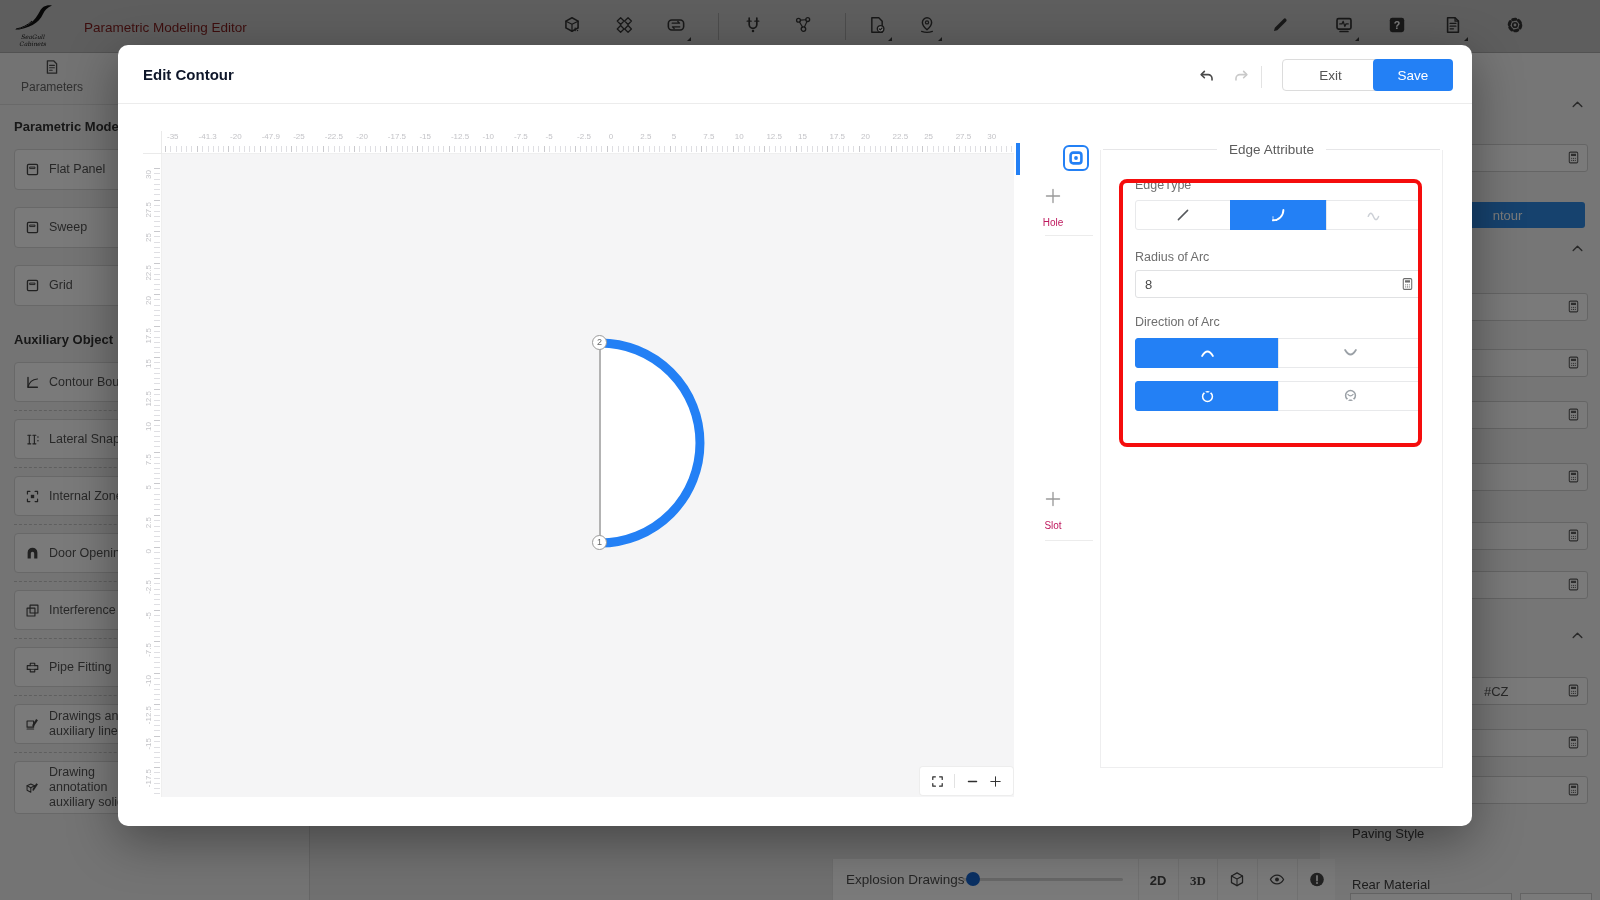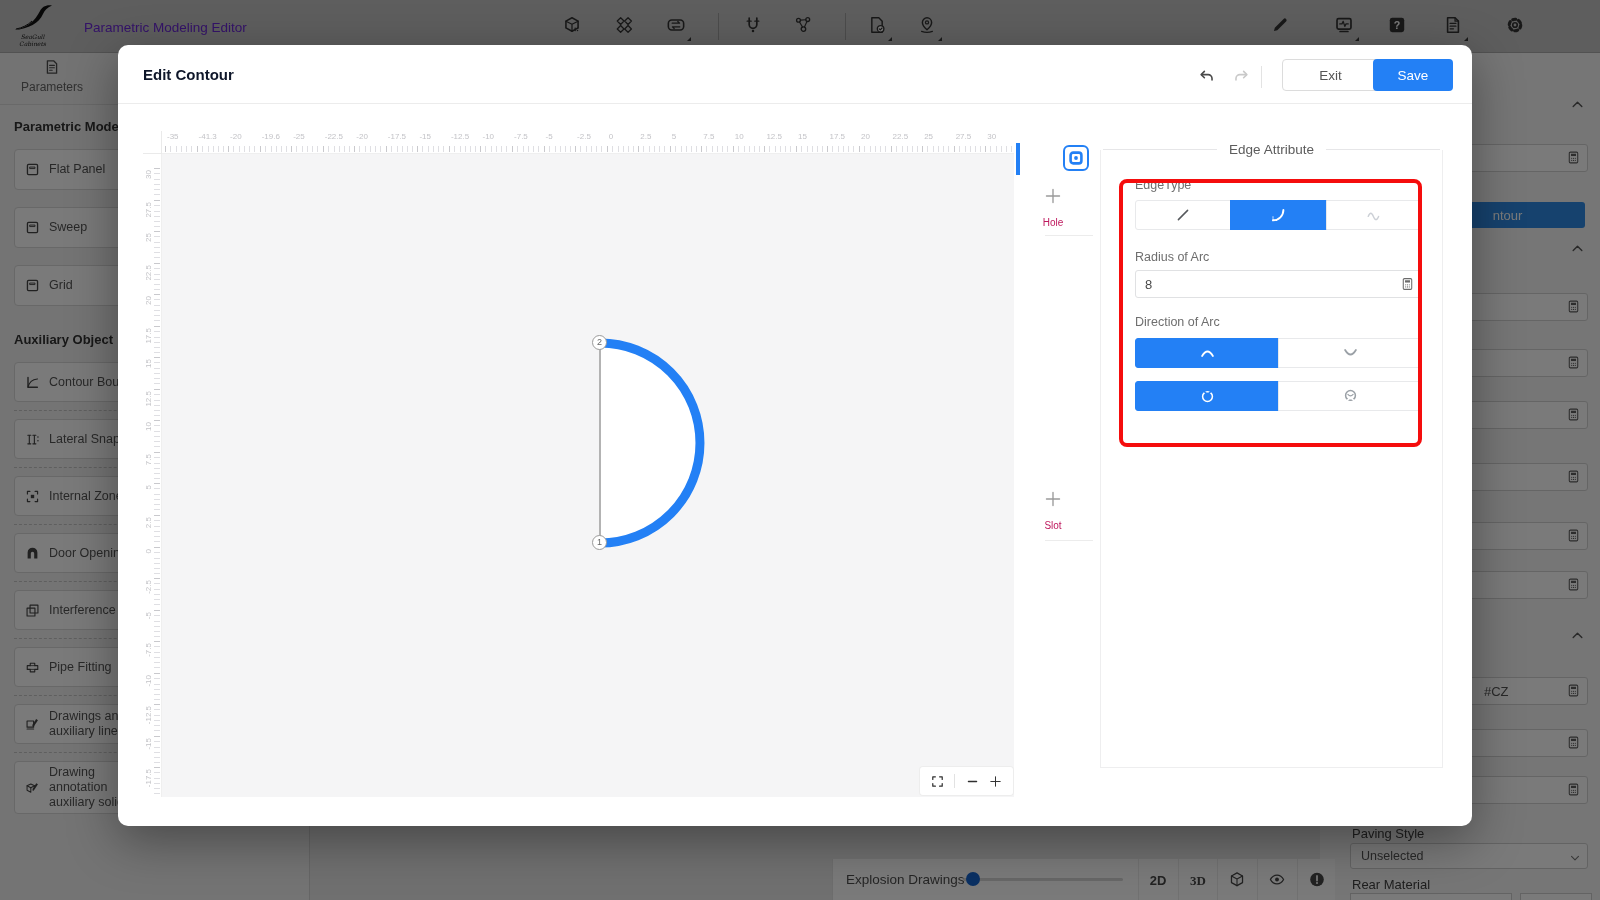--- a/index.html
+++ b/index.html
@@ -5,21 +5,21 @@
   *{box-sizing:border-box;margin:0;padding:0}
   html,body{width:1600px;height:900px;overflow:hidden}
   body{font-family:"Liberation Sans",sans-serif}
   .stage{position:relative;width:1600px;height:900px;background:#ebebeb;overflow:hidden}
   .abs{position:absolute}
 
   
   .topbar{position:absolute;left:0;top:0;width:1600px;height:53px;background:#c4c4c4;border-bottom:1px solid #ababab}
   .logo-bird{position:absolute;left:12px;top:3px}
   .logo-text{position:absolute;left:2px;top:33px;width:62px;text-align:center;font-family:"DejaVu Serif",serif;font-style:italic;font-size: 6px;line-height:7px;color:#161616}
-  .tb-title{position:absolute;left:84px;top:20px;font-size:13.5px;color:#6d28d9}
+  .tb-title{position:absolute;left:84px;top:20px;font-size:13.5px;color:#7f1d1d}
   .tb-btn{top:16px;width:24px;height:24px;color:#343434;cursor:pointer}
   .tb-btn svg{width:18px;height:18px}
   .tb-sep{top:13px;width:1px;height:27px;background:#9f9f9f}
   .flyout{position:absolute;right:0;bottom:-1px;width:0;height:0;border-left:4px solid transparent;border-bottom:4px solid #3a3a3a}
 
   
   .sidebar{position:absolute;left:0;top:53px;width:310px;height:847px;background:#f2f2f2;border-right:1px solid #d6d6d6}
   .tabstrip{position:absolute;left:0;top:0;width:310px;height:52px;background:#f0f0f0;border-bottom:1px solid #dcdcdc}
   .ptab{position:absolute;left:14px;top:6px;width:76px;text-align:center;color:#4e4e4e;cursor:pointer}
   .ptab svg{width:16px;height:16px}
@@ -334,26 +334,20 @@
   </div>
 
   <div class="viewport" data-name="model-viewport">
     <svg class="bg-line" data-name="background-wireframe-line" width="34" height="46" viewBox="0 0 34 46">
       <line x1="10" y1="6" x2="24" y2="41" stroke="#9e9e9e" stroke-width="1.2"></line>
     </svg>
   </div>
 
   <div class="right-panel" id="right-panel" data-name="property-panel">
     <span class="rp-label" style="top:773px" data-name="paving-style-label">Paving Style</span>
-    <div class="rp-select" data-name="paving-style-select">
-      <span data-name="paving-style-value">Unselected</span>
-      <i class="rs-chev" data-name="chevron-down-icon"><svg viewBox="0 0 16 16" fill="none" stroke="currentColor" stroke-width="1.4" stroke-linecap="round" stroke-linejoin="round">
-            <path d="M3.4 5.8 L8 10.4 L12.6 5.8" stroke-width="1.5"></path>
-          </svg></i>
-    </div>
     <span class="rp-label" style="top:824px" data-name="rear-material-label">Rear Material</span>
     <div class="rp-stub" style="left:30px;width:162px" data-name="rear-material-input"></div>
     <div class="rp-stub" style="left:200px;width:72px" data-name="rear-material-input-2"></div>
   <div class="rp-chev abs" data-name="collapse-chevron-icon" style="top: 44px;"><svg viewBox="0 0 16 16" fill="none" stroke="currentColor" stroke-width="1.4" stroke-linecap="round" stroke-linejoin="round">
           <path d="M3.4 10.2 L8 5.6 L12.6 10.2" stroke-width="1.5"></path>
         </svg></div>
       <div class="rp-input abs" data-name="parameter-input" style="top: 91px;">
         <span class="rp-calc" data-name="formula-calculator-icon"><svg viewBox="0 0 16 16" fill="none" stroke="currentColor" stroke-width="1.4" stroke-linecap="round" stroke-linejoin="round">
             <rect x="2.8" y="1.4" width="10.4" height="13.2" rx="1.4" stroke-width="1.3"></rect>
             <rect x="4.9" y="3.4" width="6.2" height="2.8" fill="currentColor" stroke="none"></rect>
@@ -534,21 +528,21 @@
         </div>
         <div class="hseg" data-name="h-ruler-tick">
           <span>-41.3</span>
           <div class="hticks"></div>
         </div>
         <div class="hseg" data-name="h-ruler-tick">
           <span>-20</span>
           <div class="hticks"></div>
         </div>
         <div class="hseg" data-name="h-ruler-tick">
-          <span>-19.6</span>
+          <span>-47.9</span>
           <div class="hticks"></div>
         </div>
         <div class="hseg" data-name="h-ruler-tick">
           <span>-25</span>
           <div class="hticks"></div>
         </div>
         <div class="hseg" data-name="h-ruler-tick">
           <span>-22.5</span>
           <div class="hticks"></div>
         </div>

